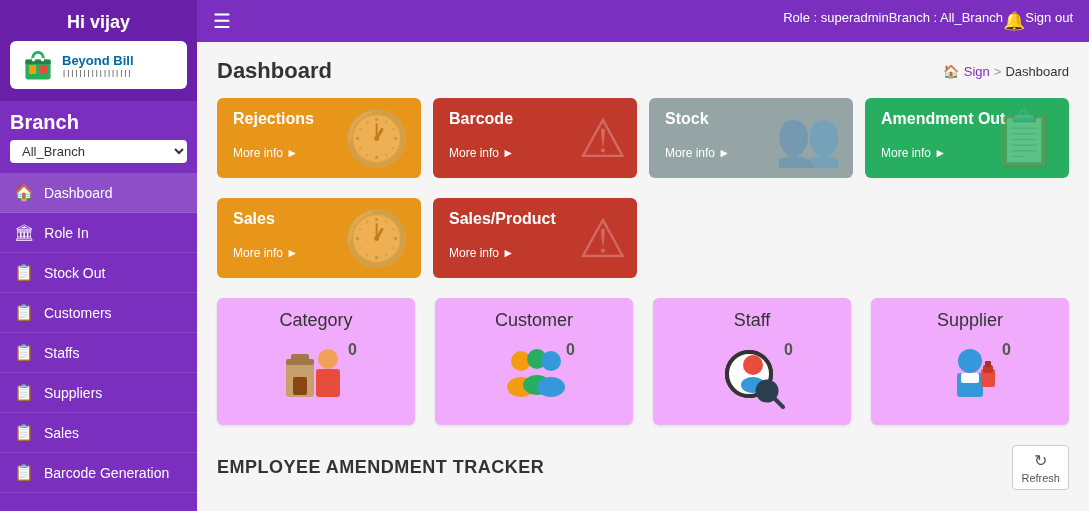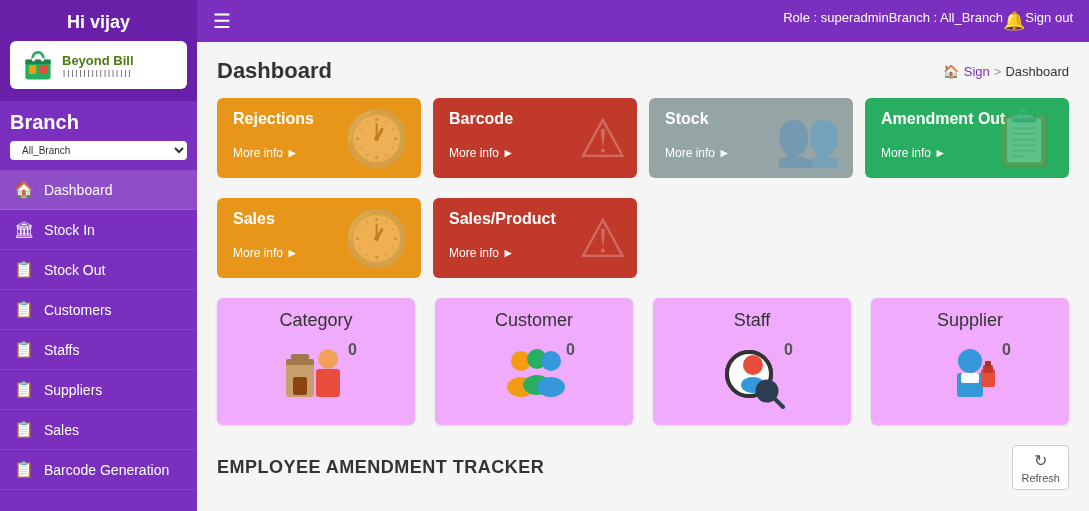--- a/index.html
+++ b/index.html
@@ -35,21 +35,21 @@
       align-items: center;
       gap: 6px;
     }
     .logo-icon {
       width: 36px;
       height: 36px;
     }
     .logo-text {
       font-size: 13px;
       font-weight: bold;
-      color: #4d7c0f;
+      color: #0369a1;
       line-height: 1.2;
     }
     .logo-barcode {
       font-size: 8px;
       color: #333;
       letter-spacing: 2px;
     }
     .branch-section {
       padding: 10px;
     }
@@ -57,21 +57,21 @@
       font-size: 20px;
       font-weight: bold;
       color: white;
       margin-bottom: 6px;
     }
     .branch-select {
       width: 100%;
       padding: 3px 8px;
       border-radius: 4px;
       border: none;
-      font-size: 10px;
+      font-size: 13px;
       background: white;
       color: #333;
     }
     .nav-item {
       display: flex;
       align-items: center;
       gap: 10px;
       padding: 10px 14px;
       color: white;
       font-size: 14px;
@@ -245,21 +245,21 @@
     </select>
   </div>
 
   <nav>
     <a class="nav-item active">
       <span class="nav-icon">🏠</span>
       <span>Dashboard</span>
     </a>
     <a class="nav-item">
       <span class="nav-icon">🏛</span>
-      <span>Stock In</span>
+      <span>Role In</span>
     </a>
     <a class="nav-item">
       <span class="nav-icon">📋</span>
       <span>Stock Out</span>
     </a>
     <a class="nav-item">
       <span class="nav-icon">📋</span>
       <span>Customers</span>
     </a>
     <a class="nav-item">

